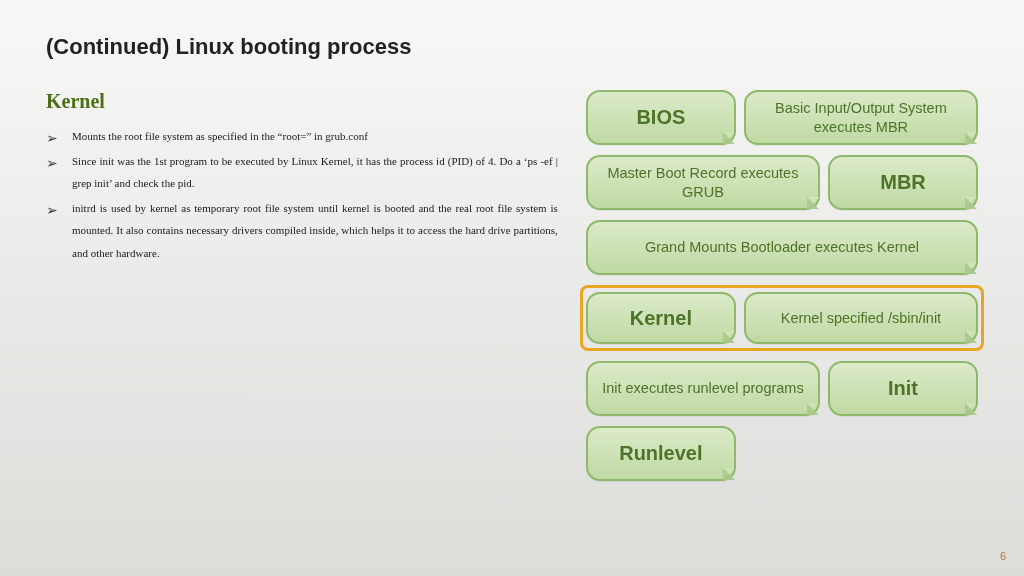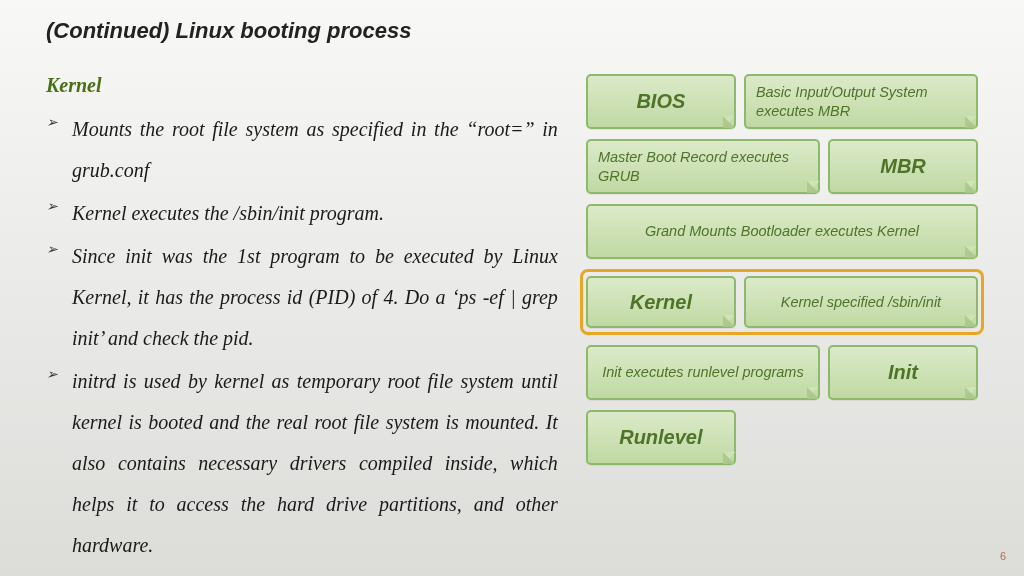--- a/index.html
+++ b/index.html
@@ -3,39 +3,39 @@
   <meta charset="utf-8">
   <style>
     * { margin: 0; padding: 0; box-sizing: border-box; }
     html, body { width: 1024px; height: 576px; }
     body {
       font-family: "Times New Roman", Times, serif;
       background: linear-gradient(to bottom, #f8f8f7 0%, #dcdcd9 100%);
       position: relative;
       overflow: hidden;
     }
-    .page { padding: 18px 46px 0 46px; font-style: italic; }
+    .page { padding: 34px 46px 0 46px; }
     .title {
       font-weight: bold;
       font-size: 22px;
       color: #222;
       font-family: Arial, "Helvetica Neue", sans-serif;
       margin-bottom: 30px;
     }
     .content { display: flex; gap: 28px; }
     .left { width: 530px; }
     .subhead {
       font-weight: bold;
       font-size: 20px;
       color: #4a6f17;
       margin-bottom: 12px;
     }
     ul.bullets {
       list-style: none;
-      font-size: 20px;
+      font-size: 11px;
       color: #1a1a1a;
       line-height: 2.05;
     }
     ul.bullets li {
       position: relative;
       padding-left: 26px;
       text-align: justify;
       margin-bottom: 2px;
     }
     ul.bullets li::before {
@@ -51,25 +51,26 @@
     .row { display: flex; gap: 8px; height: 55px; }
     .row.highlight {
       border: 3px solid #e8a723;
       border-radius: 8px;
       margin-left: -6px; margin-right: -6px;
       padding: 4px 3px;
       height: 66px;
     }
     .box {
       border: 2px solid #8eb96b;
-      border-radius: 5px;
+      border-radius: 14px;
       background: linear-gradient(to bottom, #dbeac9 0%, #c0d9a3 100%);
       display: flex;
       align-items: center;
       justify-content: center;
+      text-align: center;
       position: relative;
       color: #4e7329;
       box-shadow: 0 1px 0 rgba(0,0,0,0.05);
     }
     .short { width: 150px; font-size: 20px; font-weight: 600; }
     .long  { flex: 1;  font-size: 14.5px; padding: 2px 10px; line-height: 1.3; }
 
     
     .box::after {
       content: "";
@@ -102,21 +103,20 @@
 <body>
 
 <div class="page">
   <div class="title">(Continued) Linux booting process</div>
 
   <div class="content">
     <div class="left">
       <div class="subhead">Kernel</div>
       <ul class="bullets">
         <li>Mounts the root file system as specified in the “root=” in grub.conf</li>
-        <li>Kernel executes the /sbin/init program.</li>
         <li>Since init was the 1st program to be executed by Linux Kernel, it has the process id (PID) of 4. Do a ‘ps -ef | grep init’ and check the pid.</li>
         <li>initrd is used by kernel as temporary root file system until kernel is booted and the real root file system is mounted. It also contains necessary drivers compiled inside, which helps it to access the hard drive partitions, and other hardware.</li>
       </ul>
     </div>
 
     <div class="right">
       <div class="row">
         <div class="box short">BIOS</div>
         <div class="box long">Basic Input/Output System executes MBR</div>
       </div>

